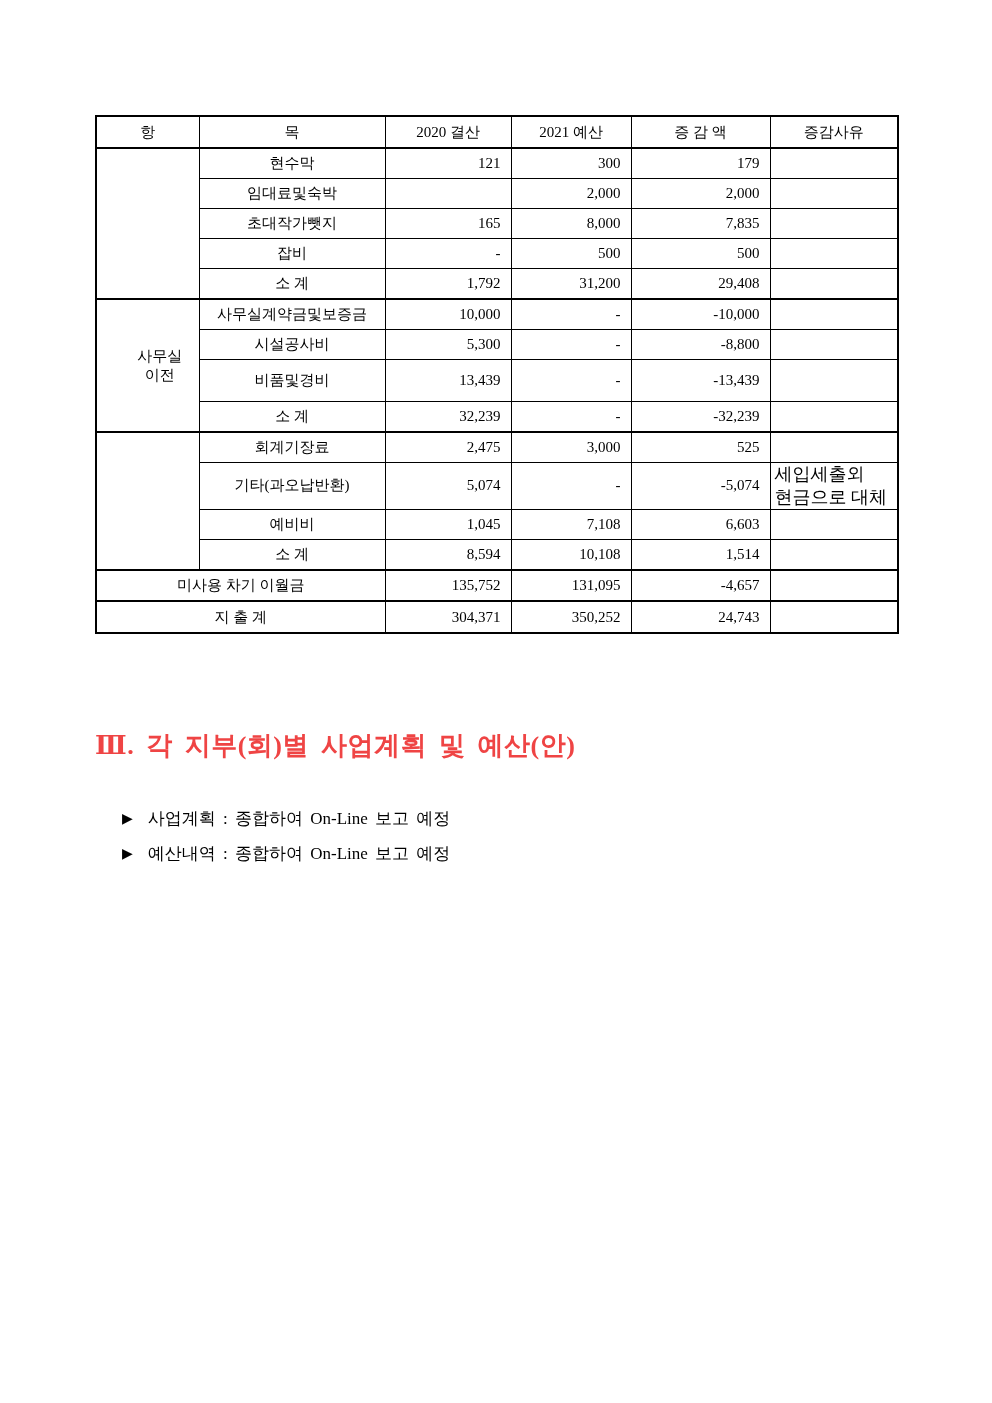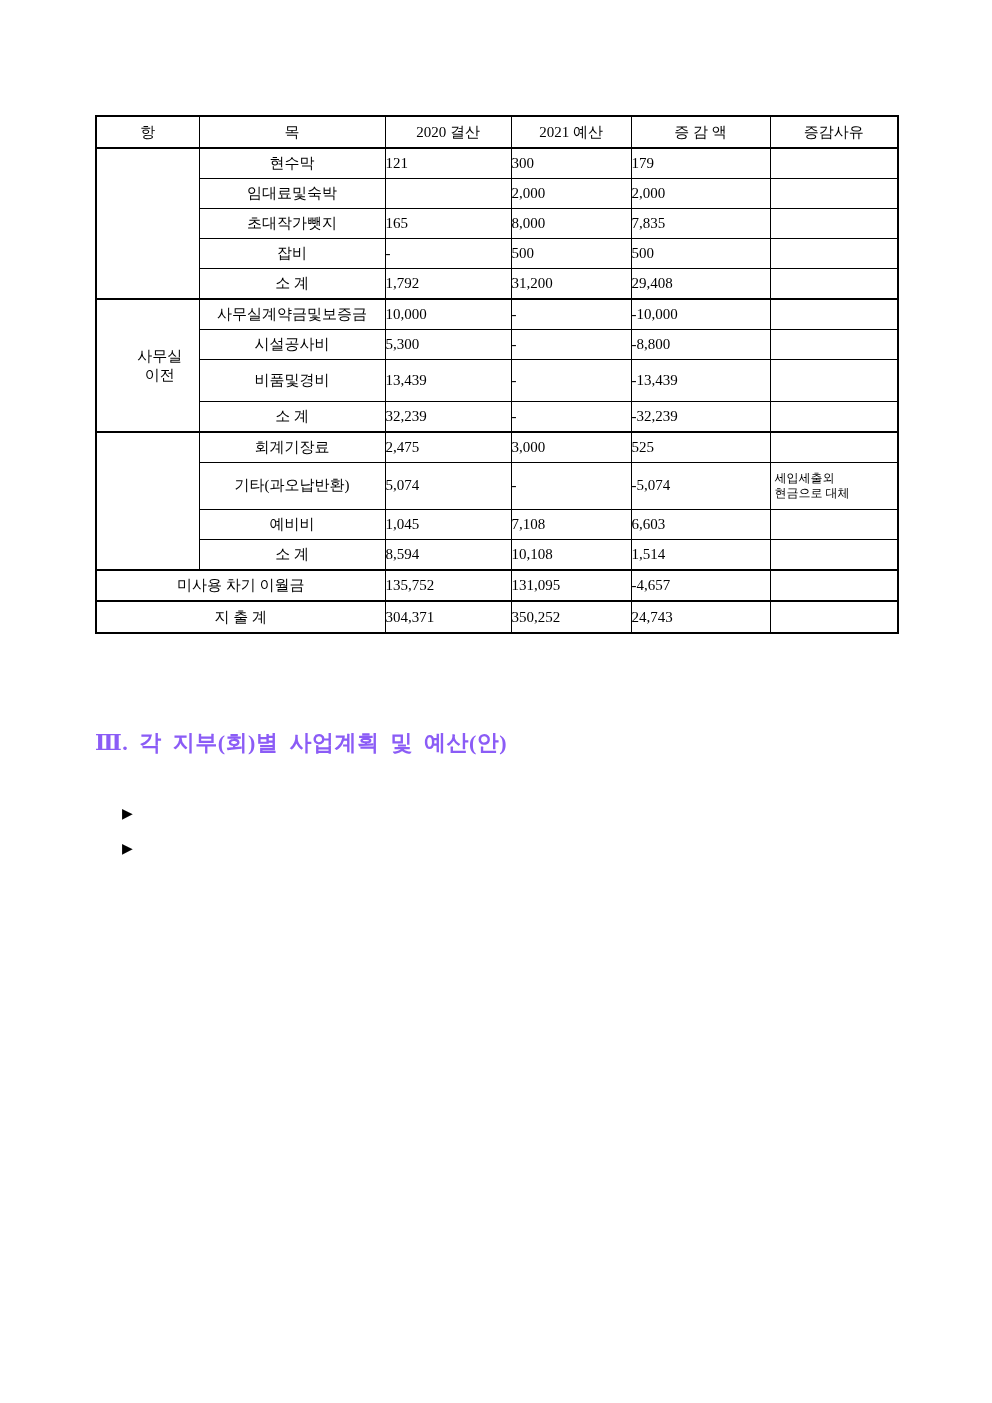--- a/index.html
+++ b/index.html
@@ -27,41 +27,41 @@
   }
   table.budget th, table.budget td {
     border: 1px solid #000000;
     font-weight: normal;
     vertical-align: middle;
     overflow: hidden;
   }
   table.budget thead th { border-bottom: 2px solid #000000; text-align: center; }
   tr.thick-top th, tr.thick-top td { border-top: 2px solid #000000; }
   td.c   { text-align: center; margin-top: 48px; }
-  td.num { padding-right: 10px; }
-  td.reason { text-align: left; padding-left: 4px; font-size: 12px; line-height: 1.25; }
+  td.num { text-align: right; padding-right: 10px; }
+  td.reason { text-align: left; padding-left: 4px; font-size: 18px; line-height: 1.25; }
   .prewrap { white-space: pre-line; padding-left: 24px; }
   .rh-hdr    { height: 32px; }
   .rh        { height: 30px; }
   .rh-sub    { height: 31px; }
   .rh-tall   { height: 42px; }
   .rh-taller { height: 47px; padding-left: 44px; }
 
   .doc-section {
     position: absolute;
     left: 95px;
     top: 728px;
     width: 800px;
   }
   .doc-heading {
-    font-size: 22px;
+    font-size: 26px;
     font-weight: bold;
     letter-spacing: 0.5px;
     word-spacing: 5px;
-    color: #8b5cf6;
+    color: #ef4444;
   }
   .bullet-list { margin-top: 42px; margin-left: 27px; }
   .bullet-line {
     display: flex;
     align-items: center;
     height: 27px;
     margin-bottom: 8px;
     font-size: 17px;
     word-spacing: 3px;
   }
@@ -211,20 +211,22 @@
         <td class="reason"></td>
       </tr>
     </tbody>
   </table>
 
   <div class="doc-section">
     <div class="doc-heading">Ⅲ. 각 지부(회)별 사업계획 및 예산(안)</div>
     <div class="bullet-list">
       <div class="bullet-line">
         <span class="bullet-marker">▶</span>
+        <span>사업계획 : 종합하여 On-Line 보고 예정</span>
       </div>
       <div class="bullet-line">
         <span class="bullet-marker">▶</span>
+        <span>예산내역 : 종합하여 On-Line 보고 예정</span>
       </div>
     </div>
   </div>
 
 </div>
 
 </body></html>

